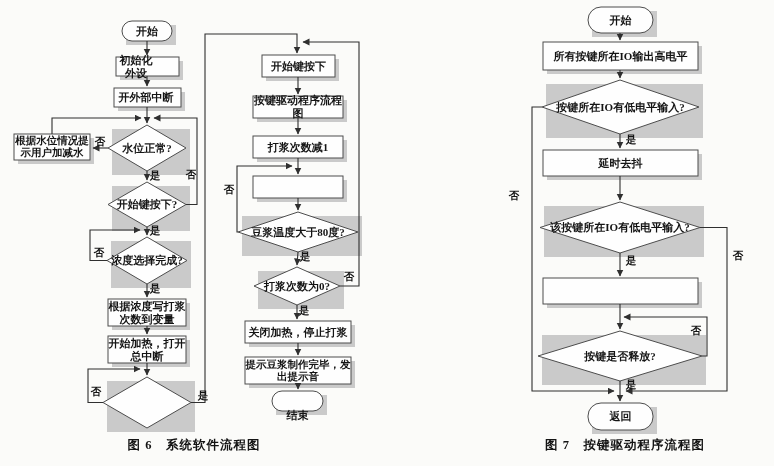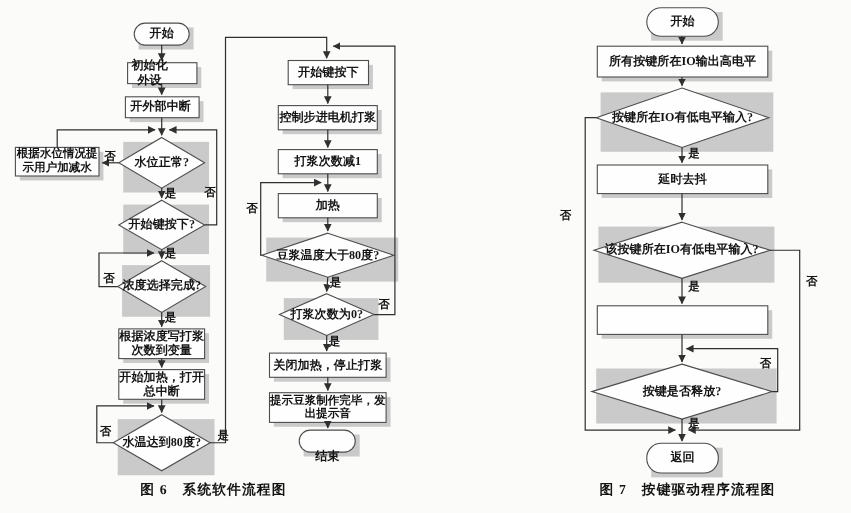--- a/index.html
+++ b/index.html
@@ -150,25 +150,23 @@
   <div class="node" style="left:114px;top:88px;width:64px;height:19px">开外部中断</div>
   <div class="node" style="left:108px;top:125px;width:78px;height:46px">水位正常?</div>
   <div class="node small" style="left:14px;top:134px;width:76px;height:26px">根据水位情况提
 示用户加减水</div>
   <div class="node" style="left:108px;top:182px;width:78px;height:45px">开始键按下?</div>
   <div class="node" style="left:107px;top:237px;width:80px;height:47px">浓度选择完成?</div>
   <div class="node" style="left:108px;top:299px;width:78px;height:27px">根据浓度写打浆
 次数到变量</div>
   <div class="node" style="left:108px;top:336px;width:78px;height:27px">开始加热，打开
 总中断</div>
-  <div class="node" style="left:103px;top:377px;width:88px;height:51px">水温达到80度?</div>
   <div class="node" style="left:262px;top:55px;width:73px;height:22px">开始键按下</div>
-  <div class="node" style="left:253px;top:96px;width:90px;height:22px">控制步进电机打浆</div>
+  <div class="node" style="left:253px;top:96px;width:90px;height:22px">按键驱动程序流程图</div>
   <div class="node" style="left:253px;top:136px;width:90px;height:22px">打浆次数减1</div>
-  <div class="node" style="left:253px;top:176px;width:90px;height:22px">加热</div>
   <div class="node" style="left:238px;top:212px;width:120px;height:40px">豆浆温度大于80度?</div>
   <div class="node" style="left:254px;top:267px;width:86px;height:38px">打浆次数为0?</div>
   <div class="node" style="left:245px;top:321px;width:106px;height:22px">关闭加热，停止打浆</div>
   <div class="node small" style="left:245px;top:357px;width:106px;height:27px">提示豆浆制作完毕，发
 出提示音</div>
   <div class="node" style="left:272px;top:408px;width:51px;height:14px">结束</div>
 
   <div class="node" style="left:588px;top:7px;width:65px;height:26px">开始</div>
   <div class="node" style="left:543px;top:42px;width:155px;height:28px">所有按键所在IO输出高电平</div>
   <div class="node" style="left:542px;top:80px;width:157px;height:54px">按键所在IO有低电平输入?</div>

